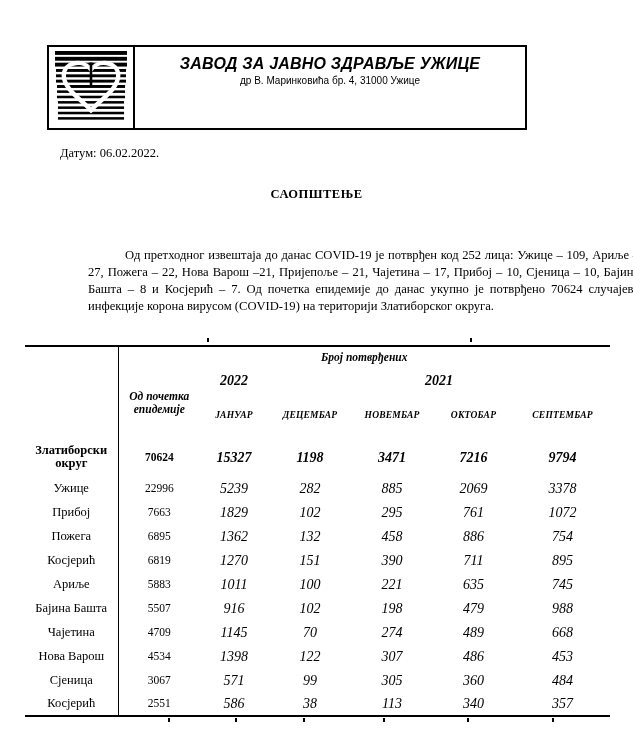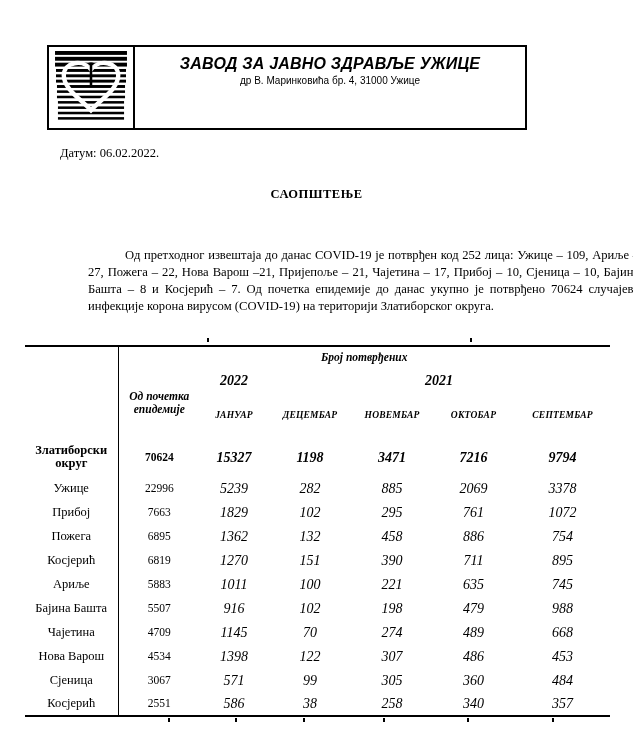--- a/index.html
+++ b/index.html
@@ -223,21 +223,21 @@
         <td class="val-month">99</td>
         <td class="val-month">305</td>
         <td class="val-month">360</td>
         <td class="val-month">484</td>
       </tr>
       <tr class="data-row">
         <td class="place colsep">Косјерић</td>
         <td class="val-total">2551</td>
         <td class="val-month">586</td>
         <td class="val-month">38</td>
-        <td class="val-month">258</td>
+        <td class="val-month">113</td>
         <td class="val-month">340</td>
         <td class="val-month">357</td>
       </tr>
     </tbody>
 </table>
 
 <div class="tick" style="left:207px; top:338px;"></div>
 <div class="tick" style="left:470px; top:338px;"></div>
 <div class="tick" style="left:168px; top:718px;"></div>
 <div class="tick" style="left:235px; top:718px;"></div>

